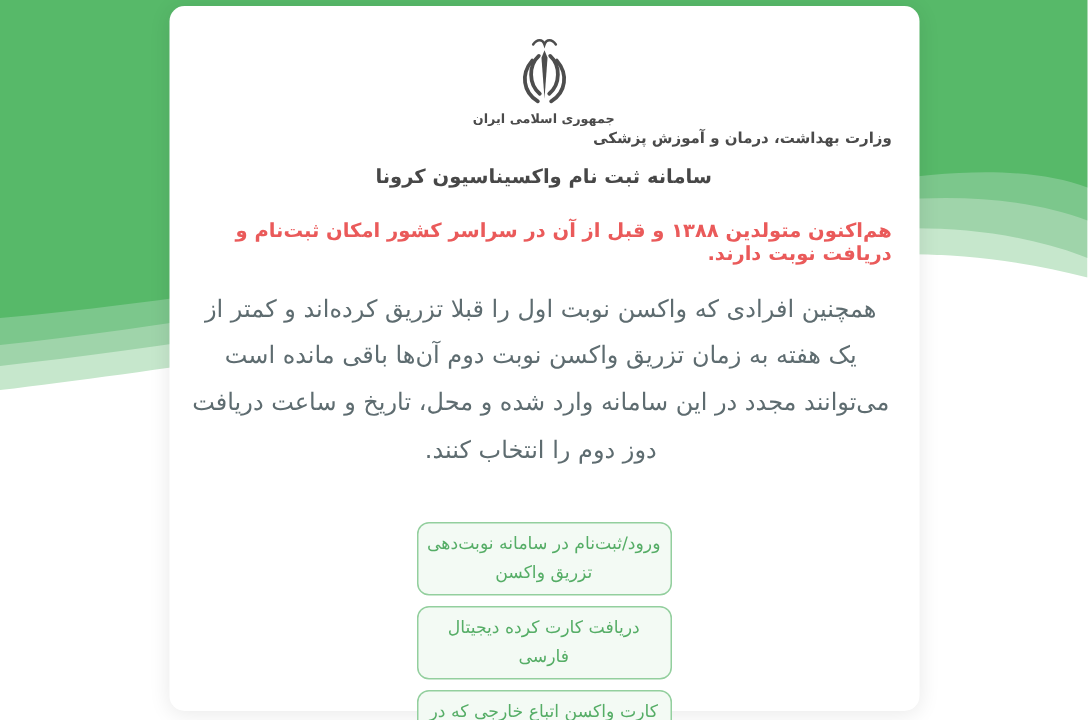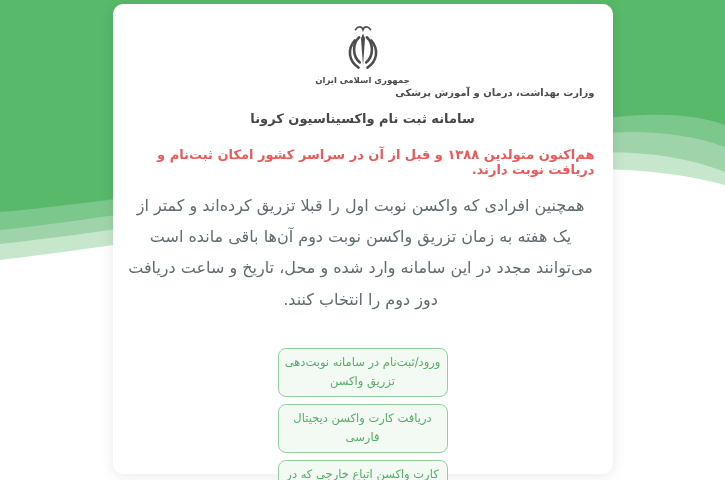--- a/index.html
+++ b/index.html
@@ -96,18 +96,18 @@
   <div class="ministry2">وزارت بهداشت، درمان و آموزش پزشکی</div>
 
   <h1 class="title">سامانه ثبت نام واکسیناسیون کرونا</h1>
 
   <p class="notice">هم‌اکنون متولدین ۱۳۸۸ و قبل از آن در سراسر کشور امکان ثبت‌نام و دریافت نوبت دارند.</p>
 
   <p class="desc">همچنین افرادی که واکسن نوبت اول را قبلا تزریق کرده‌اند و کمتر از یک هفته به زمان تزریق واکسن نوبت دوم آن‌ها باقی مانده است می‌توانند مجدد در این سامانه وارد شده و محل، تاریخ و ساعت دریافت دوز دوم را انتخاب کنند.</p>
 
   <div class="btns">
     <a class="btn green">ورود/ثبت‌نام در سامانه نوبت‌دهی تزریق واکسن</a>
-    <a class="btn green">دریافت کارت واکسن دیجیتال فارسی</a>
+    <a class="btn green">دریافت کارت کرده دیجیتال فارسی</a>
     <a class="btn green">کارت واکسن اتباع خارجی که در ایران واکسن زده‌اند</a>
 
   </div>
 
 </div>
 
 </body></html>

